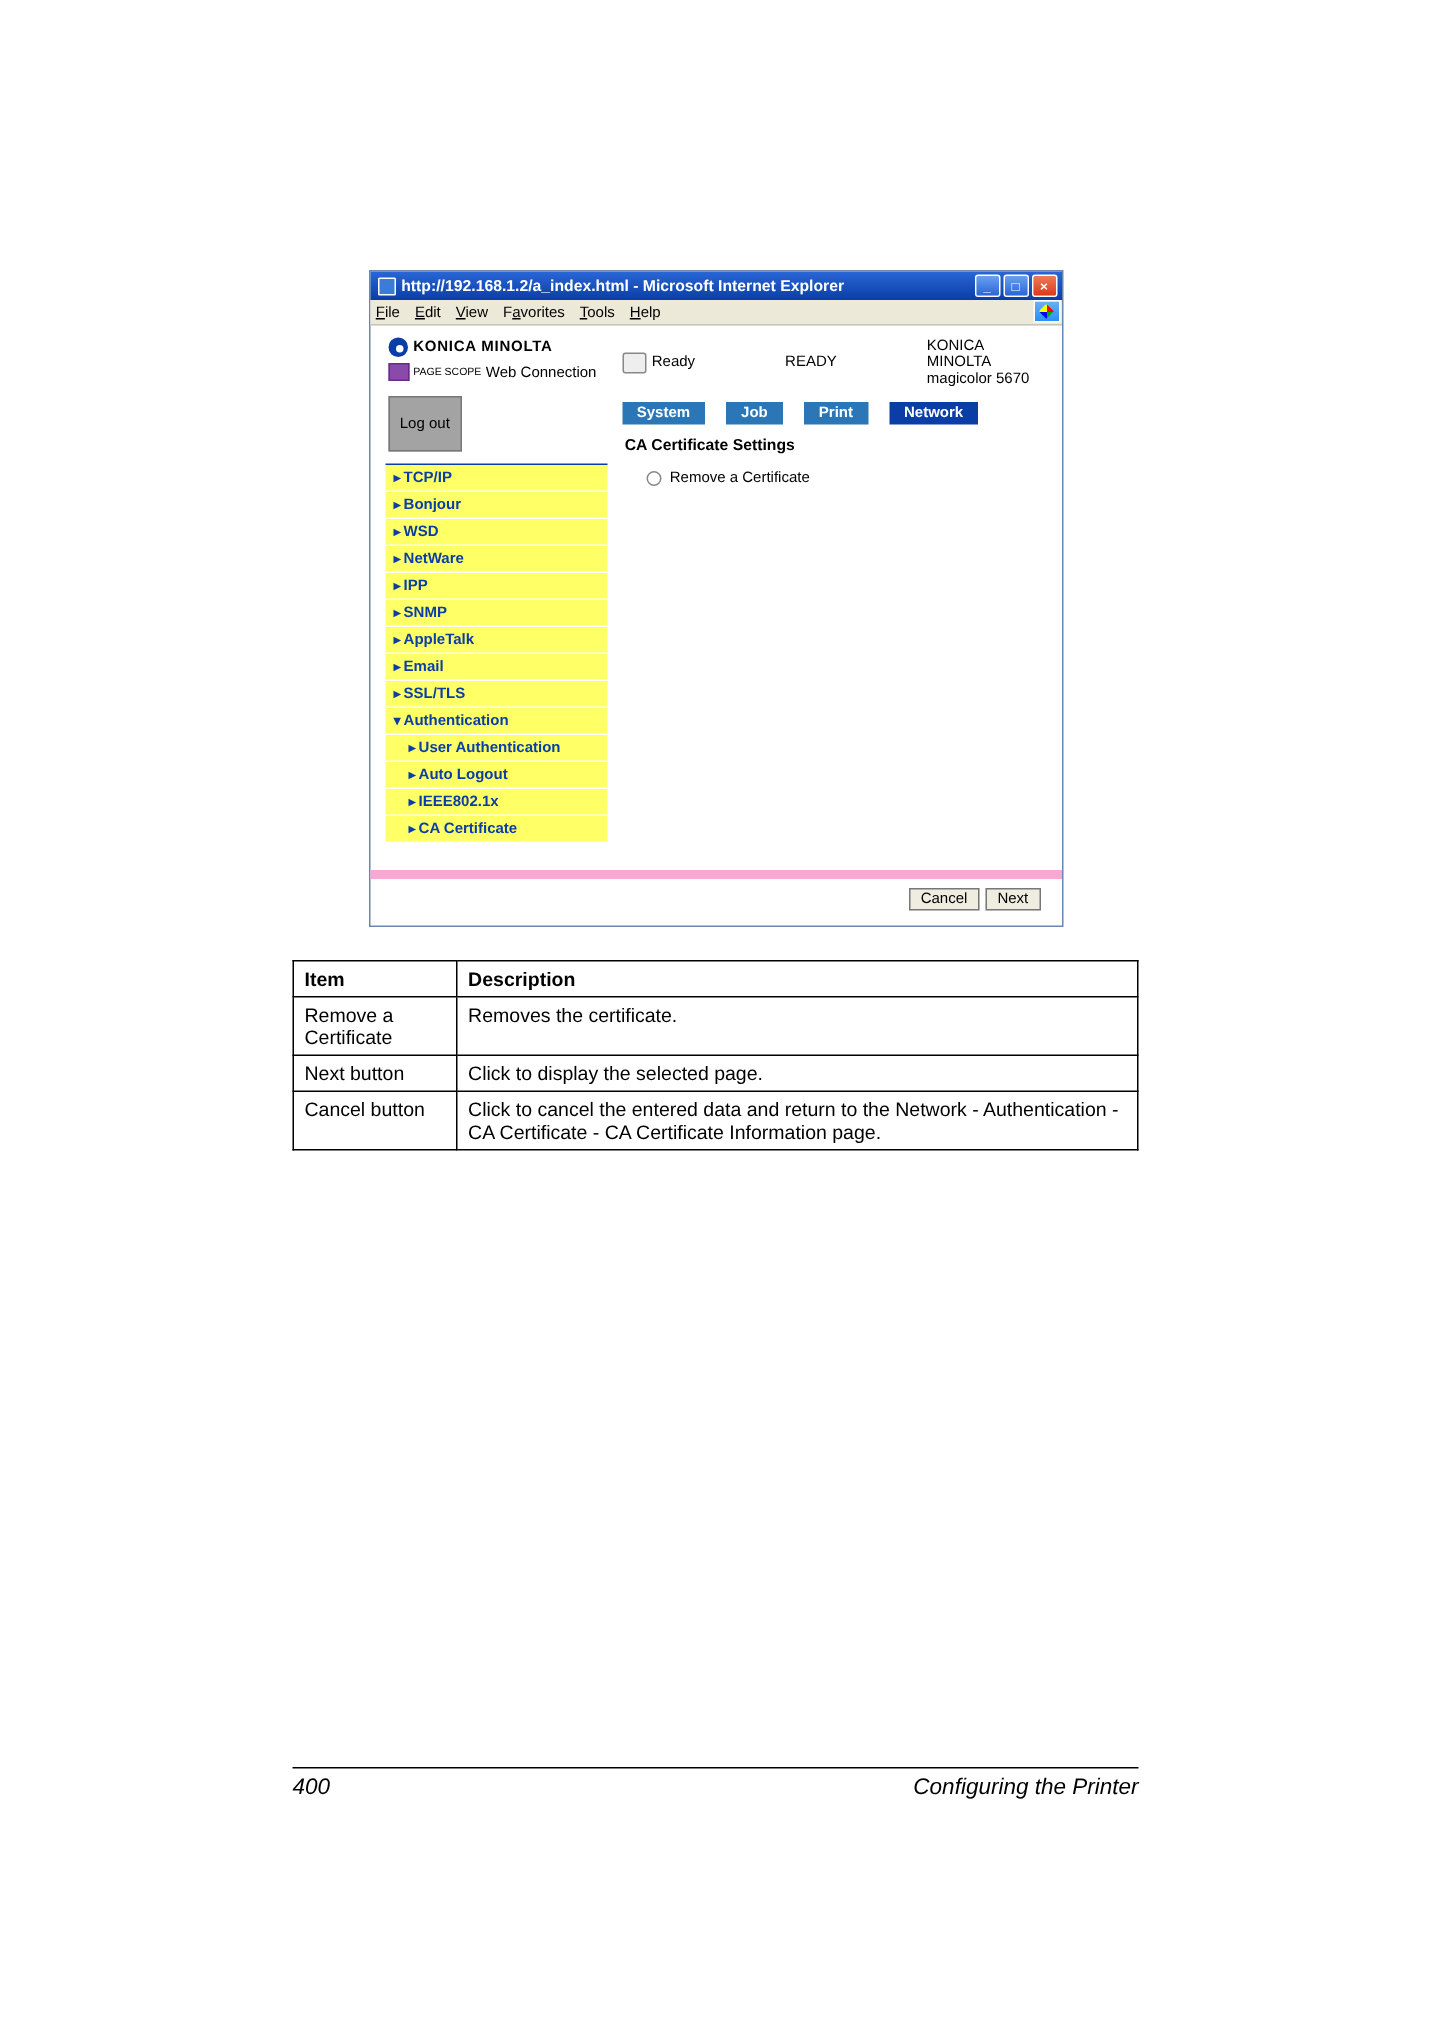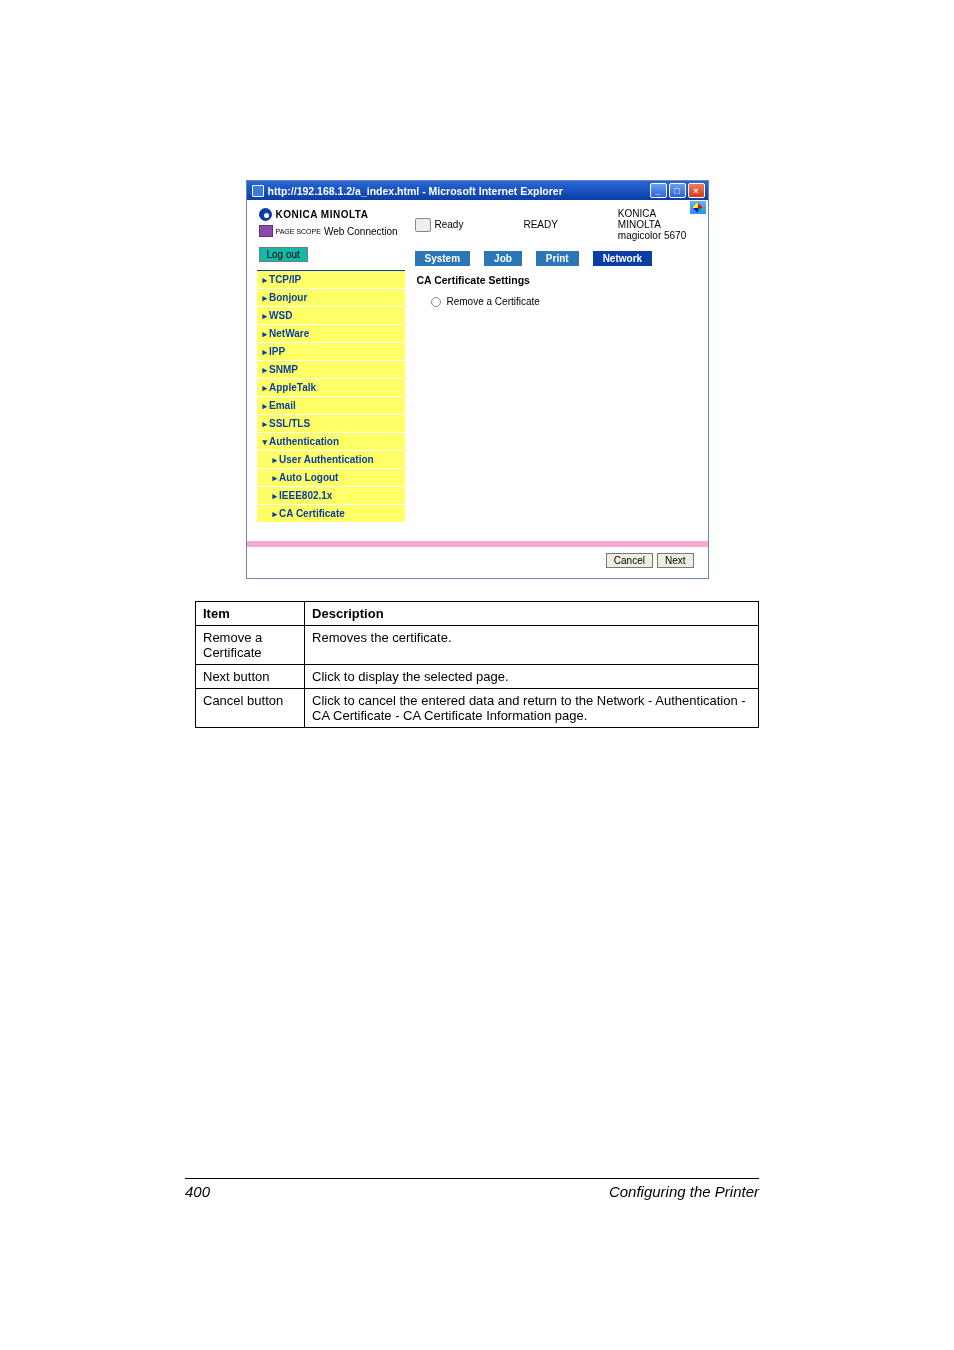--- a/index.html
+++ b/index.html
@@ -77,21 +77,21 @@
   .brand-sub { display: flex; align-items: center; gap: 3px; font-size: 10px; }
   .page-scope-icon { width: 14px; height: 12px; background: #8a4aaa; border: 1px solid #6a2a8a; }
   .brand-sub small { font-size: 7px; line-height: 7px; }
 
   .status-row { display: flex; align-items: center; gap: 60px; padding: 2px 0 10px 0; }
   .status-left { display: flex; align-items: center; gap: 4px; }
   .printer-icon { width: 16px; height: 14px; border: 1px solid #888; background: #eee; border-radius: 2px; }
   .status-right { font-size: 10px; margin-left: auto; text-align: left; }
 
   .logout-btn {
-    border: 1px solid #777; background: #14b8a6; padding: 1px 7px; font-size: 10px;
+    border: 1px solid #777; background: #a3a3a3; padding: 12px 7px; font-size: 10px;
     margin: 4px 0 8px 2px; cursor: pointer;
   }
 
   .tabs { display: flex; gap: 14px; margin-bottom: 8px; }
   .tab {
     background: #2a76b6; color: #fff; font-size: 10px; font-weight: bold;
     padding: 2px 10px; cursor: pointer;
   }
   .tab.active { background: #0a3ea6; }
 
@@ -120,21 +120,21 @@
   table.desc {
     width: 100%; border-collapse: collapse; font-size: 13px;
   }
   table.desc th, table.desc td {
     border: 1px solid #000; padding: 4px 7px; text-align: left; vertical-align: top;
   }
   table.desc th { font-weight: bold; }
 
   
   .page-footer {
-    position: absolute; bottom: 150px; left: 185px; right: 195px;
+    position: absolute; bottom: 150px; left: 195px; right: 195px;
     border-top: 1px solid #000; padding-top: 4px;
     display: flex; justify-content: space-between; font-size: 15px; font-style: italic; gap: 46px;
   }
   .page-footer .pn { font-style: italic; }
   .page-footer .ft { font-style: italic; }
 </style>
 </head>
 <body>
 
 <div class="page">
@@ -143,20 +143,28 @@
     <div class="titlebar">
       <div class="titlebar-left">
         <span class="ie-icon"></span>
         <span class="titlebar-text">http://192.168.1.2/a_index.html - Microsoft Internet Explorer</span>
       </div>
       <div class="win-controls">
         <span class="win-btn win-min">_</span>
         <span class="win-btn win-max">□</span>
         <span class="win-btn win-close">×</span>
       </div>
+    </div>
+    <div class="menubar">
+      <span><u title="File">F</u>ile</span>
+      <span><u>E</u>dit</span>
+      <span><u>V</u>iew</span>
+      <span>F<u>a</u>vorites</span>
+      <span><u>T</u>ools</span>
+      <span><u>H</u>elp</span>
     </div>
     <div class="ie-flag"></div>
 
     <div class="content-area">
       <div class="left-col">
         <div class="brand-row">
           <div class="brand-logo">
             <span class="brand-mark"></span>
             <span class="brand-text">KONICA MINOLTA</span>
           </div>

